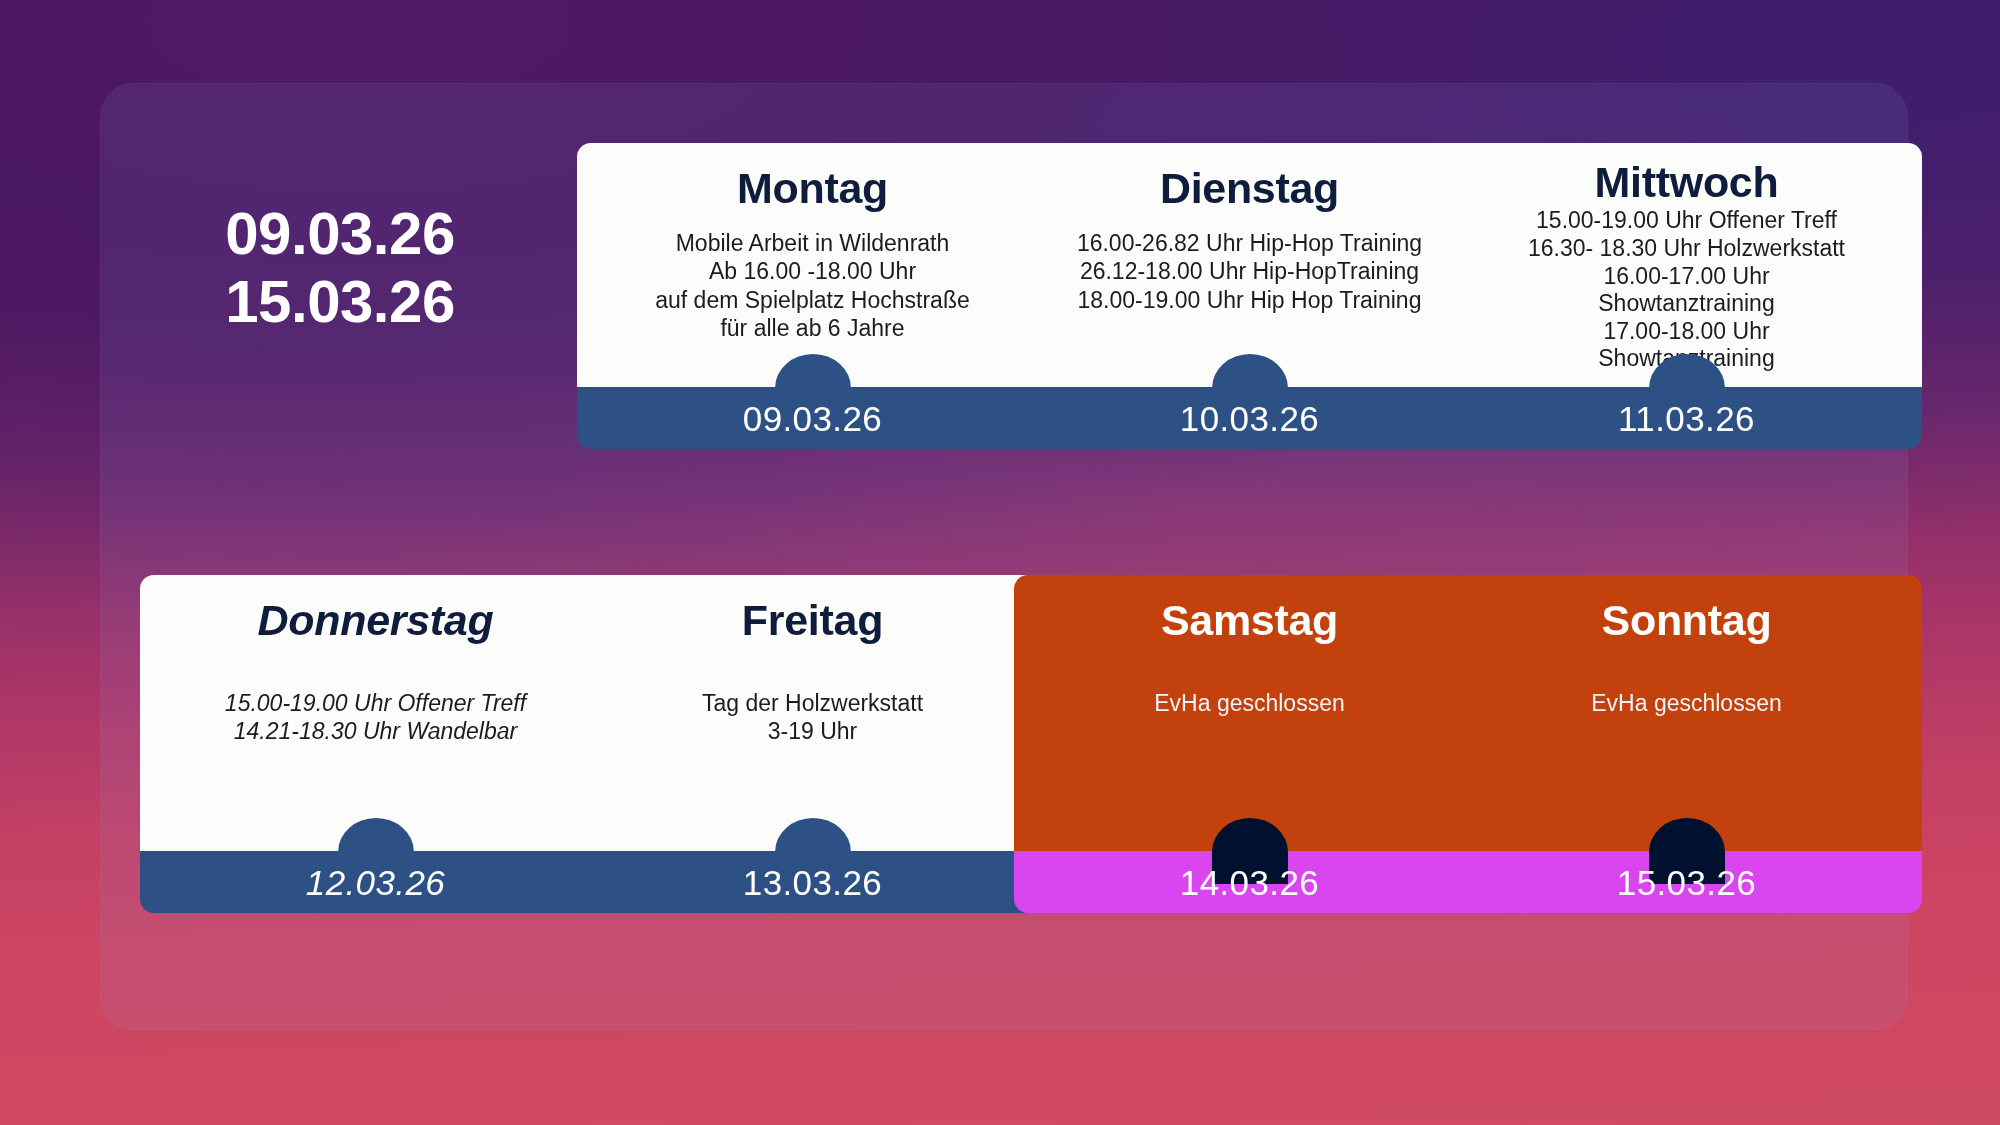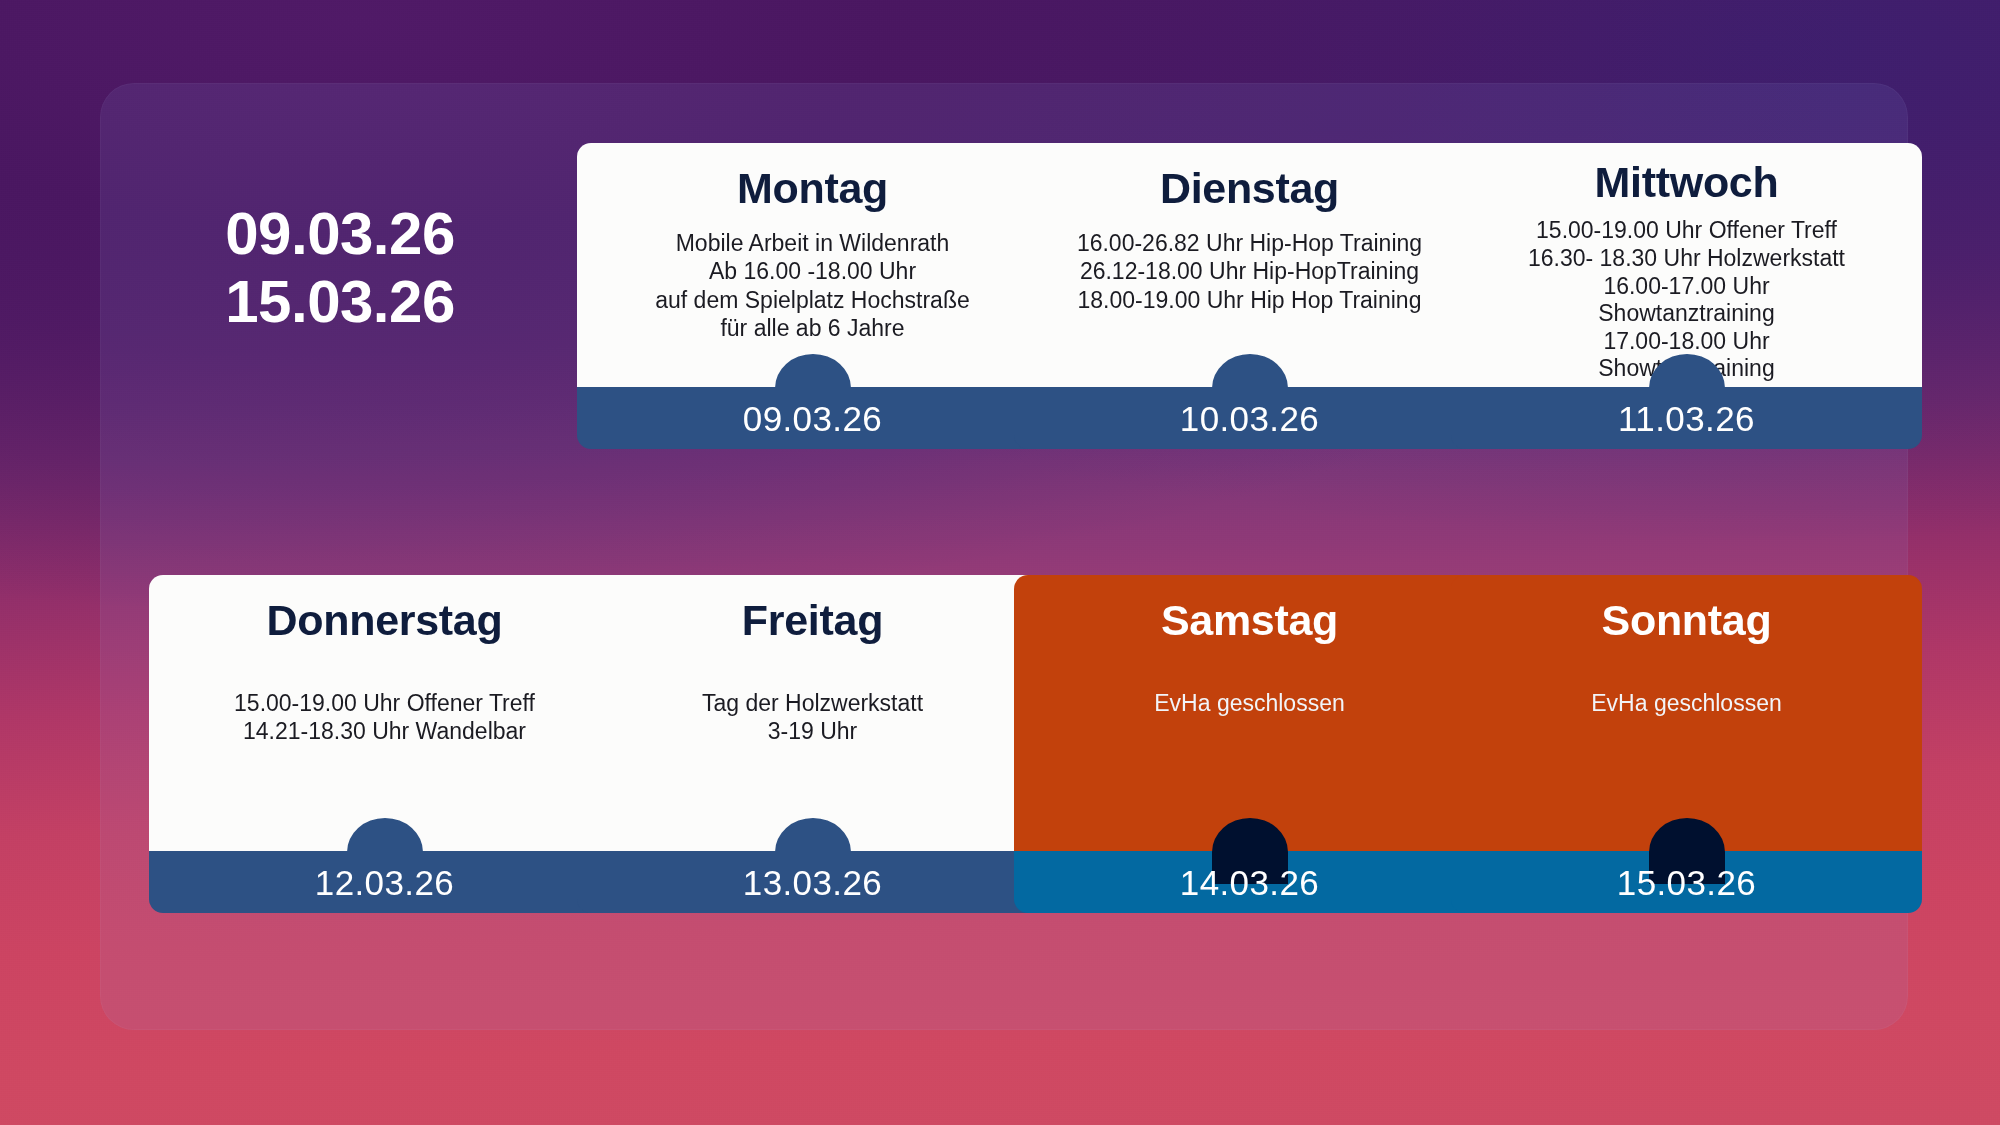--- a/index.html
+++ b/index.html
@@ -85,21 +85,21 @@
   .day-card {
     position: absolute;
     width: 471px;
     border-radius: 14px;
     overflow: hidden;
     display: flex;
     flex-direction: column;
   }
 
   
-  .col-0 { left: 9px; }
+  .col-0 { left: 0px; font-style: italic; }
   .col-1 { left: 437px; }
   .col-2 { left: 874px; }
   .col-3 { left: 1311px; }
 
   
   .row-0 { top: 0px;   height: 306px; }
   .row-1 { top: 432px; height: 338px; }
 
   .card-body {
     flex: 1 1 auto;
@@ -127,21 +127,21 @@
   .theme-open .card-body  { background: #fcfcfb; }
   .theme-open .card-title { color: #0f1d3d; }
   .theme-open .card-lines { color: #1b1b22; }
   .theme-open .card-footer{ background: #2d5184; }
   .theme-open .notch      { background: #2d5184; }
 
   
   .theme-closed .card-body  { background: #c2410c; }
   .theme-closed .card-title { color: #ffffff; }
   .theme-closed .card-lines { color: #f2f4f8; }
-  .theme-closed .card-footer{ background: #0369a1; }
+  .theme-closed .card-footer{ background: #d946ef; }
   .theme-closed .notch      { background: #00102f; }
 
   
   .card-footer {
     position: relative;
     flex: 0 0 auto;
     height: 62px;
     display: flex;
     align-items: center;
     justify-content: center;
@@ -160,21 +160,21 @@
     position: relative;
     z-index: 2;
     color: #ffffff;
     font-size: 35px;
     font-weight: normal;
     letter-spacing: 0.4px;
     line-height: 1;
   }
 
   
-  .dense .card-title  { margin-bottom: 12px; }
+  .dense .card-title  { margin-bottom: 2px; }
   .dense .card-lines  { line-height: 1.20; }
   .dense .card-body   { padding-top: 16px; }
 
   
   .airy .card-title  { margin-bottom: 46px; }
 </style>
 </head>
 <body>
 
 <div id="bg-gradient"></div>

